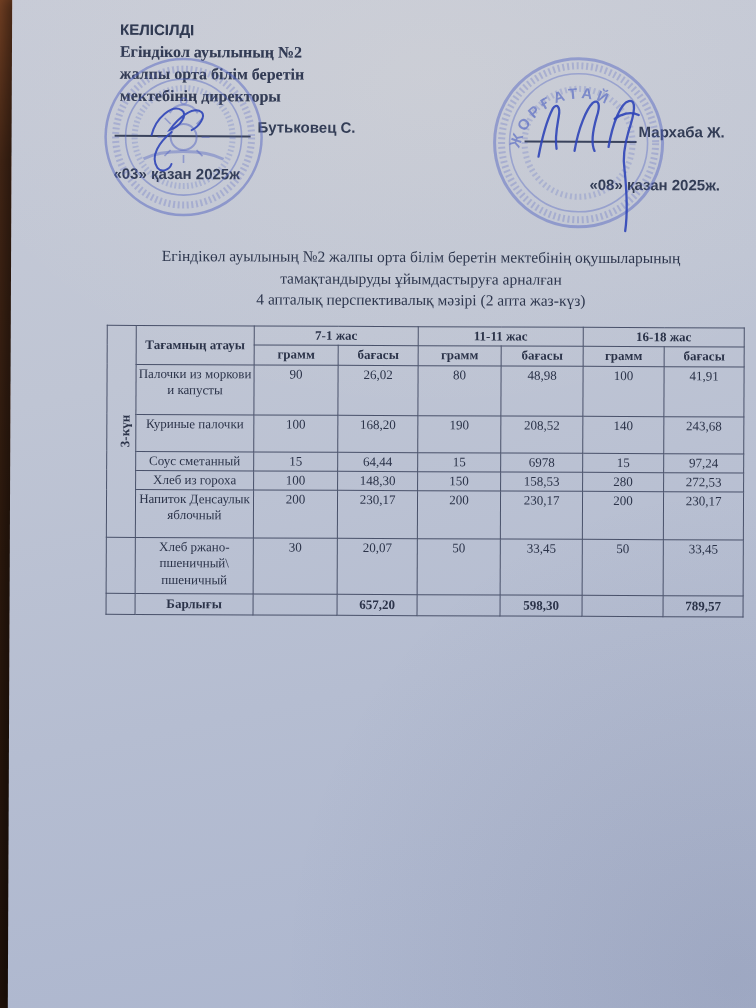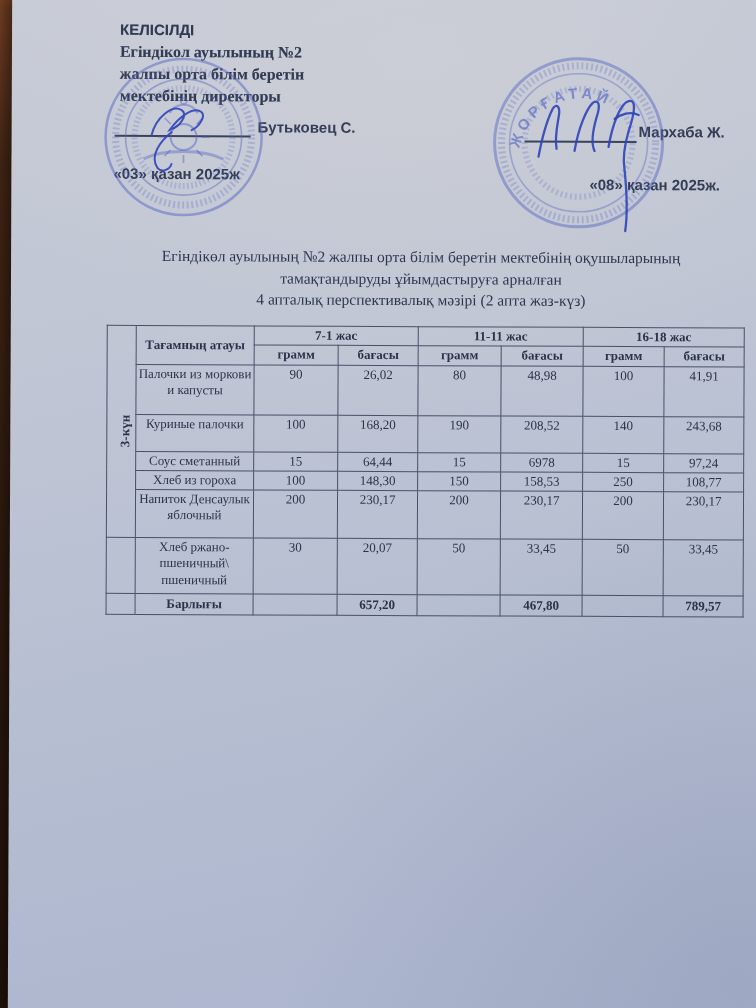--- a/index.html
+++ b/index.html
@@ -165,22 +165,22 @@
       <td class="top">6978</td>
       <td class="top">15</td>
       <td class="top">97,24</td>
     </tr>
     <tr style="height:17px">
       <td class="top">Хлеб из гороха</td>
       <td class="top">100</td>
       <td class="top">148,30</td>
       <td class="top">150</td>
       <td class="top">158,53</td>
-      <td class="top">250</td>
-      <td class="top">108,77</td>
+      <td class="top">280</td>
+      <td class="top">272,53</td>
     </tr>
     <tr style="height:48px">
       <td class="top">Напиток Денсаулык яблочный</td>
       <td class="top">200</td>
       <td class="top">230,17</td>
       <td class="top">200</td>
       <td class="top">230,17</td>
       <td class="top">200</td>
       <td class="top">230,17</td>
     </tr>
@@ -193,20 +193,20 @@
       <td class="top">33,45</td>
       <td class="top">50</td>
       <td class="top">33,45</td>
     </tr>
     <tr style="height:21px">
       <td></td>
       <td class="bold">Барлығы</td>
       <td></td>
       <td class="bold">657,20</td>
       <td></td>
-      <td class="bold">467,80</td>
+      <td class="bold">598,30</td>
       <td></td>
       <td class="bold">789,57</td>
     </tr>
   </tbody>
     </table>
 
 </div>
 
 </body></html>

